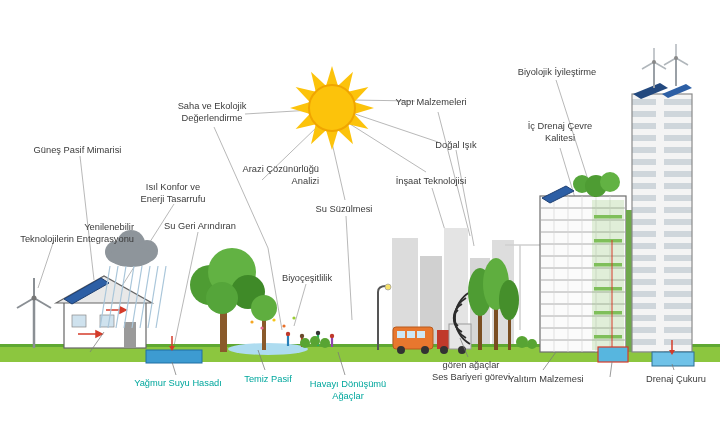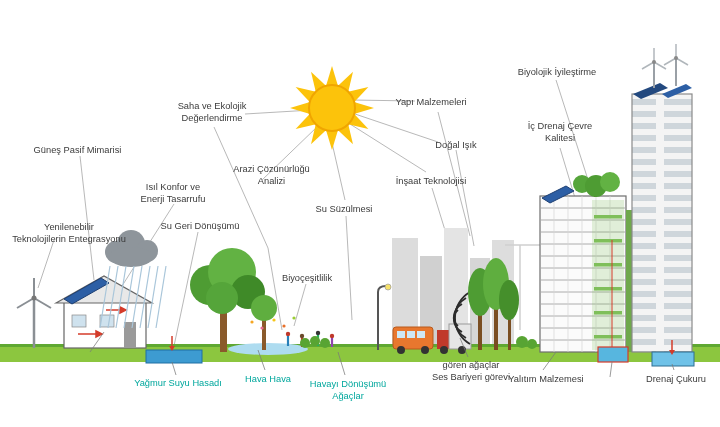--- a/index.html
+++ b/index.html
@@ -3,21 +3,21 @@
 <meta charset="utf-8">
 <style>
   *{box-sizing:border-box}
   body{margin:0;background:#fff}
   .stage{position:relative;width:720px;height:427px;background:#ffffff;
          font-family:"Liberation Sans",sans-serif;overflow:hidden}
   .stage svg{position:absolute;left:0;top:0;z-index:1}
   .lbl{position:absolute;z-index:2;font-size:9.3px;font-weight:400;color:#3b3b3b;
        text-align:center;line-height:1.3}
   .lbl.teal{color:#00A79D}
-  .lbl.al{text-align:center}
+  .lbl.al{text-align:right}
   .ln{display:block}
 </style>
 </head>
 <body>
 
 <div class="stage">
 
   <svg width="720" height="427" viewBox="0 0 720 427">
     <defs>
       <pattern id="win" width="60" height="12" patternUnits="userSpaceOnUse">
@@ -312,35 +312,35 @@
   <div class="lbl al" style="left:224px;top:163px;width:95px">
     <span class="ln">Arazi Çözünürlüğü</span>
     <span class="ln">Analizi</span>
   </div>
 
   <div class="lbl" style="left:127px;top:181px;width:92px">
     <span class="ln">Isıl Konfor ve</span>
     <span class="ln">Enerji Tasarrufu</span>
   </div>
 
-  <div class="lbl" style="left:150px;top:220px;width:100px">Su Geri Dönüşümü</div>
+  <div class="lbl" style="left:150px;top:220px;width:100px">Su Geri Arındıran</div>
 
   <div class="lbl" style="left:306px;top:203px;width:76px">Su Süzülmesi</div>
 
   <div class="lbl al" style="left:4px;top:221px;width:130px">
     <span class="ln">Yenilenebilir</span>
     <span class="ln">Teknolojilerin Entegrasyonu</span>
   </div>
 
   <div class="lbl" style="left:268px;top:272px;width:78px">Biyoçeşitlilik</div>
 
 
   <div class="lbl teal" style="left:120px;top:377px;width:116px">Yağmur Suyu Hasadı</div>
 
-  <div class="lbl teal" style="left:232px;top:373px;width:72px">Hava Hava</div>
+  <div class="lbl teal" style="left:232px;top:373px;width:72px">Temiz Pasif</div>
 
   <div class="lbl teal" style="left:302px;top:378px;width:92px">
     <span class="ln">Havayı Dönüşümü</span>
     <span class="ln">Ağaçlar</span>
   </div>
 
   <div class="lbl" style="left:420px;top:359px;width:102px">
     <span class="ln">gören ağaçlar</span>
     <span class="ln">Ses Bariyeri görevi</span>
   </div>

